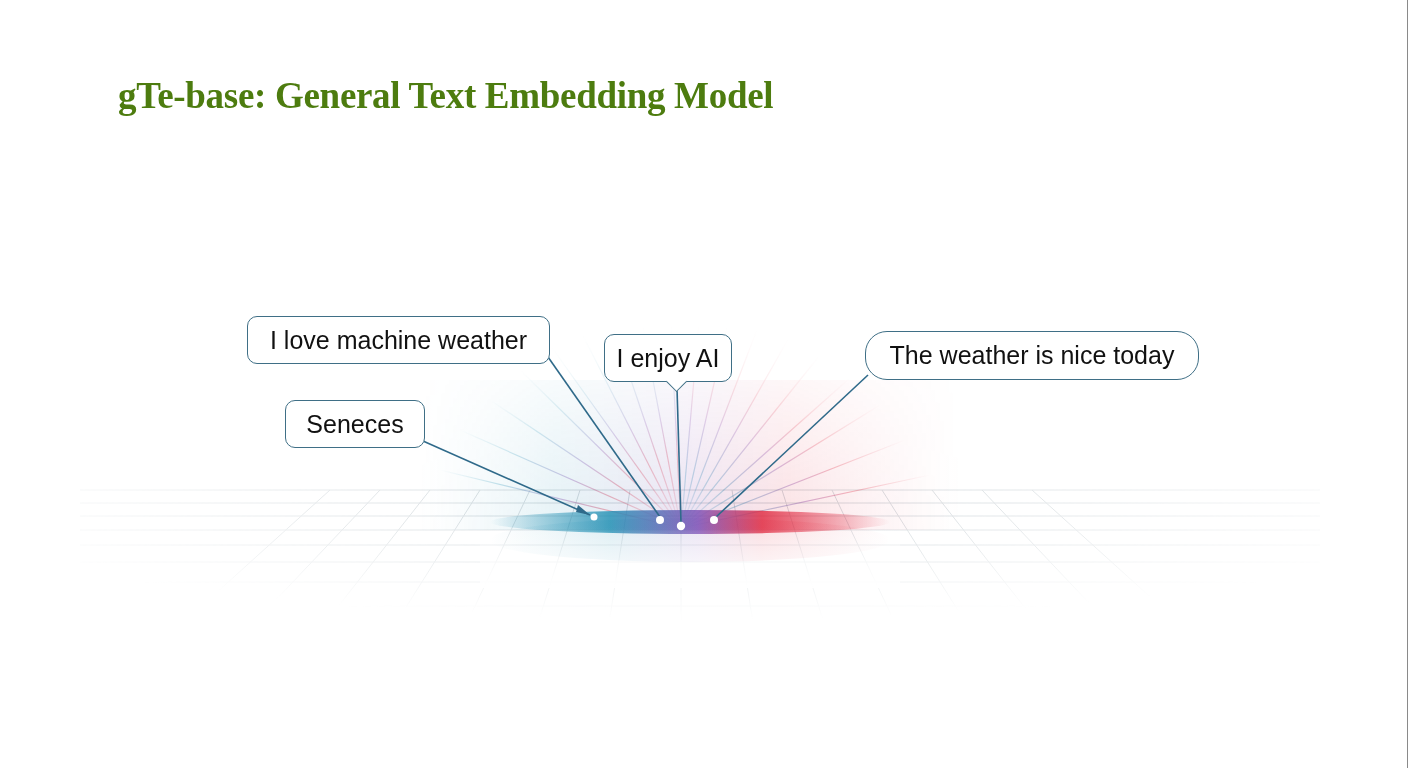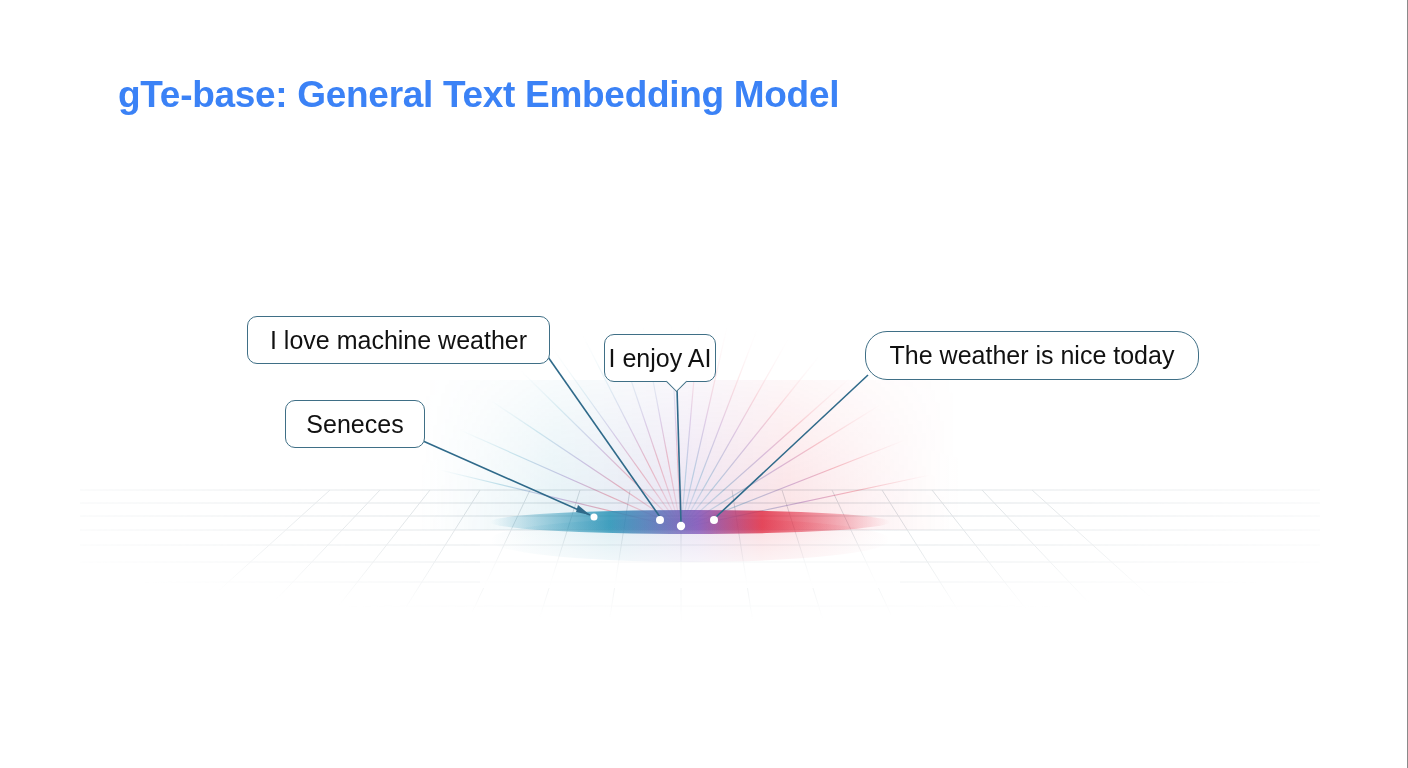--- a/index.html
+++ b/index.html
@@ -4,22 +4,22 @@
 <style>
   html, body { margin: 0; padding: 0; }
   body {
     width: 1408px; height: 768px; overflow: hidden; position: relative;
     background: #ffffff;
     font-family: "Liberation Sans", "DejaVu Sans", sans-serif;
   }
   .right-edge { position: absolute; top: 0; right: 0; width: 1px; height: 768px; background: #8a8a8a; }
   .title {
     position: absolute; left: 118px; top: 74px;
-    font-size: 37px; font-weight: bold; color: #3b82f6; letter-spacing: -0.3px;
-    font-family: Liberation Sans, sans-serif;
+    font-size: 37px; font-weight: bold; color: #4d7c0f; letter-spacing: -0.3px;
+    font-family: Liberation Serif, serif;
   }
   svg.scene { position: absolute; left: 0; top: 0; }
   .callout {
     position: absolute; background: #ffffff;
     border: 1.6px solid #3f6f86; border-radius: 10px;
     color: #111; font-size: 25px; white-space: nowrap;
     display: flex; align-items: center; justify-content: center;
     box-sizing: border-box;
   }
   .pointer {
@@ -144,20 +144,20 @@
 </svg>
 
 <div class="callout" style="left:247px; top:316px; width:303px; height:48px;">
   <span>I love machine weather</span>
 </div>
 
 <div class="callout" style="left:285px; top:400px; width:140px; height:48px;">
   <span>Seneces</span>
 </div>
 
-<div class="callout" style="left:604px; top:334px; width:112px; height:48px;">
+<div class="callout" style="left:604px; top:334px; width:128px; height:48px;">
   <span>I enjoy AI</span>
 </div>
 <div class="pointer" style="left:669px; top:374px;"></div>
 
 <div class="callout" style="left:865px; top:331px; width:334px; height:49px;border-radius:22px;">
   <span>The weather is nice today</span>
 </div>
 
 </body></html>

